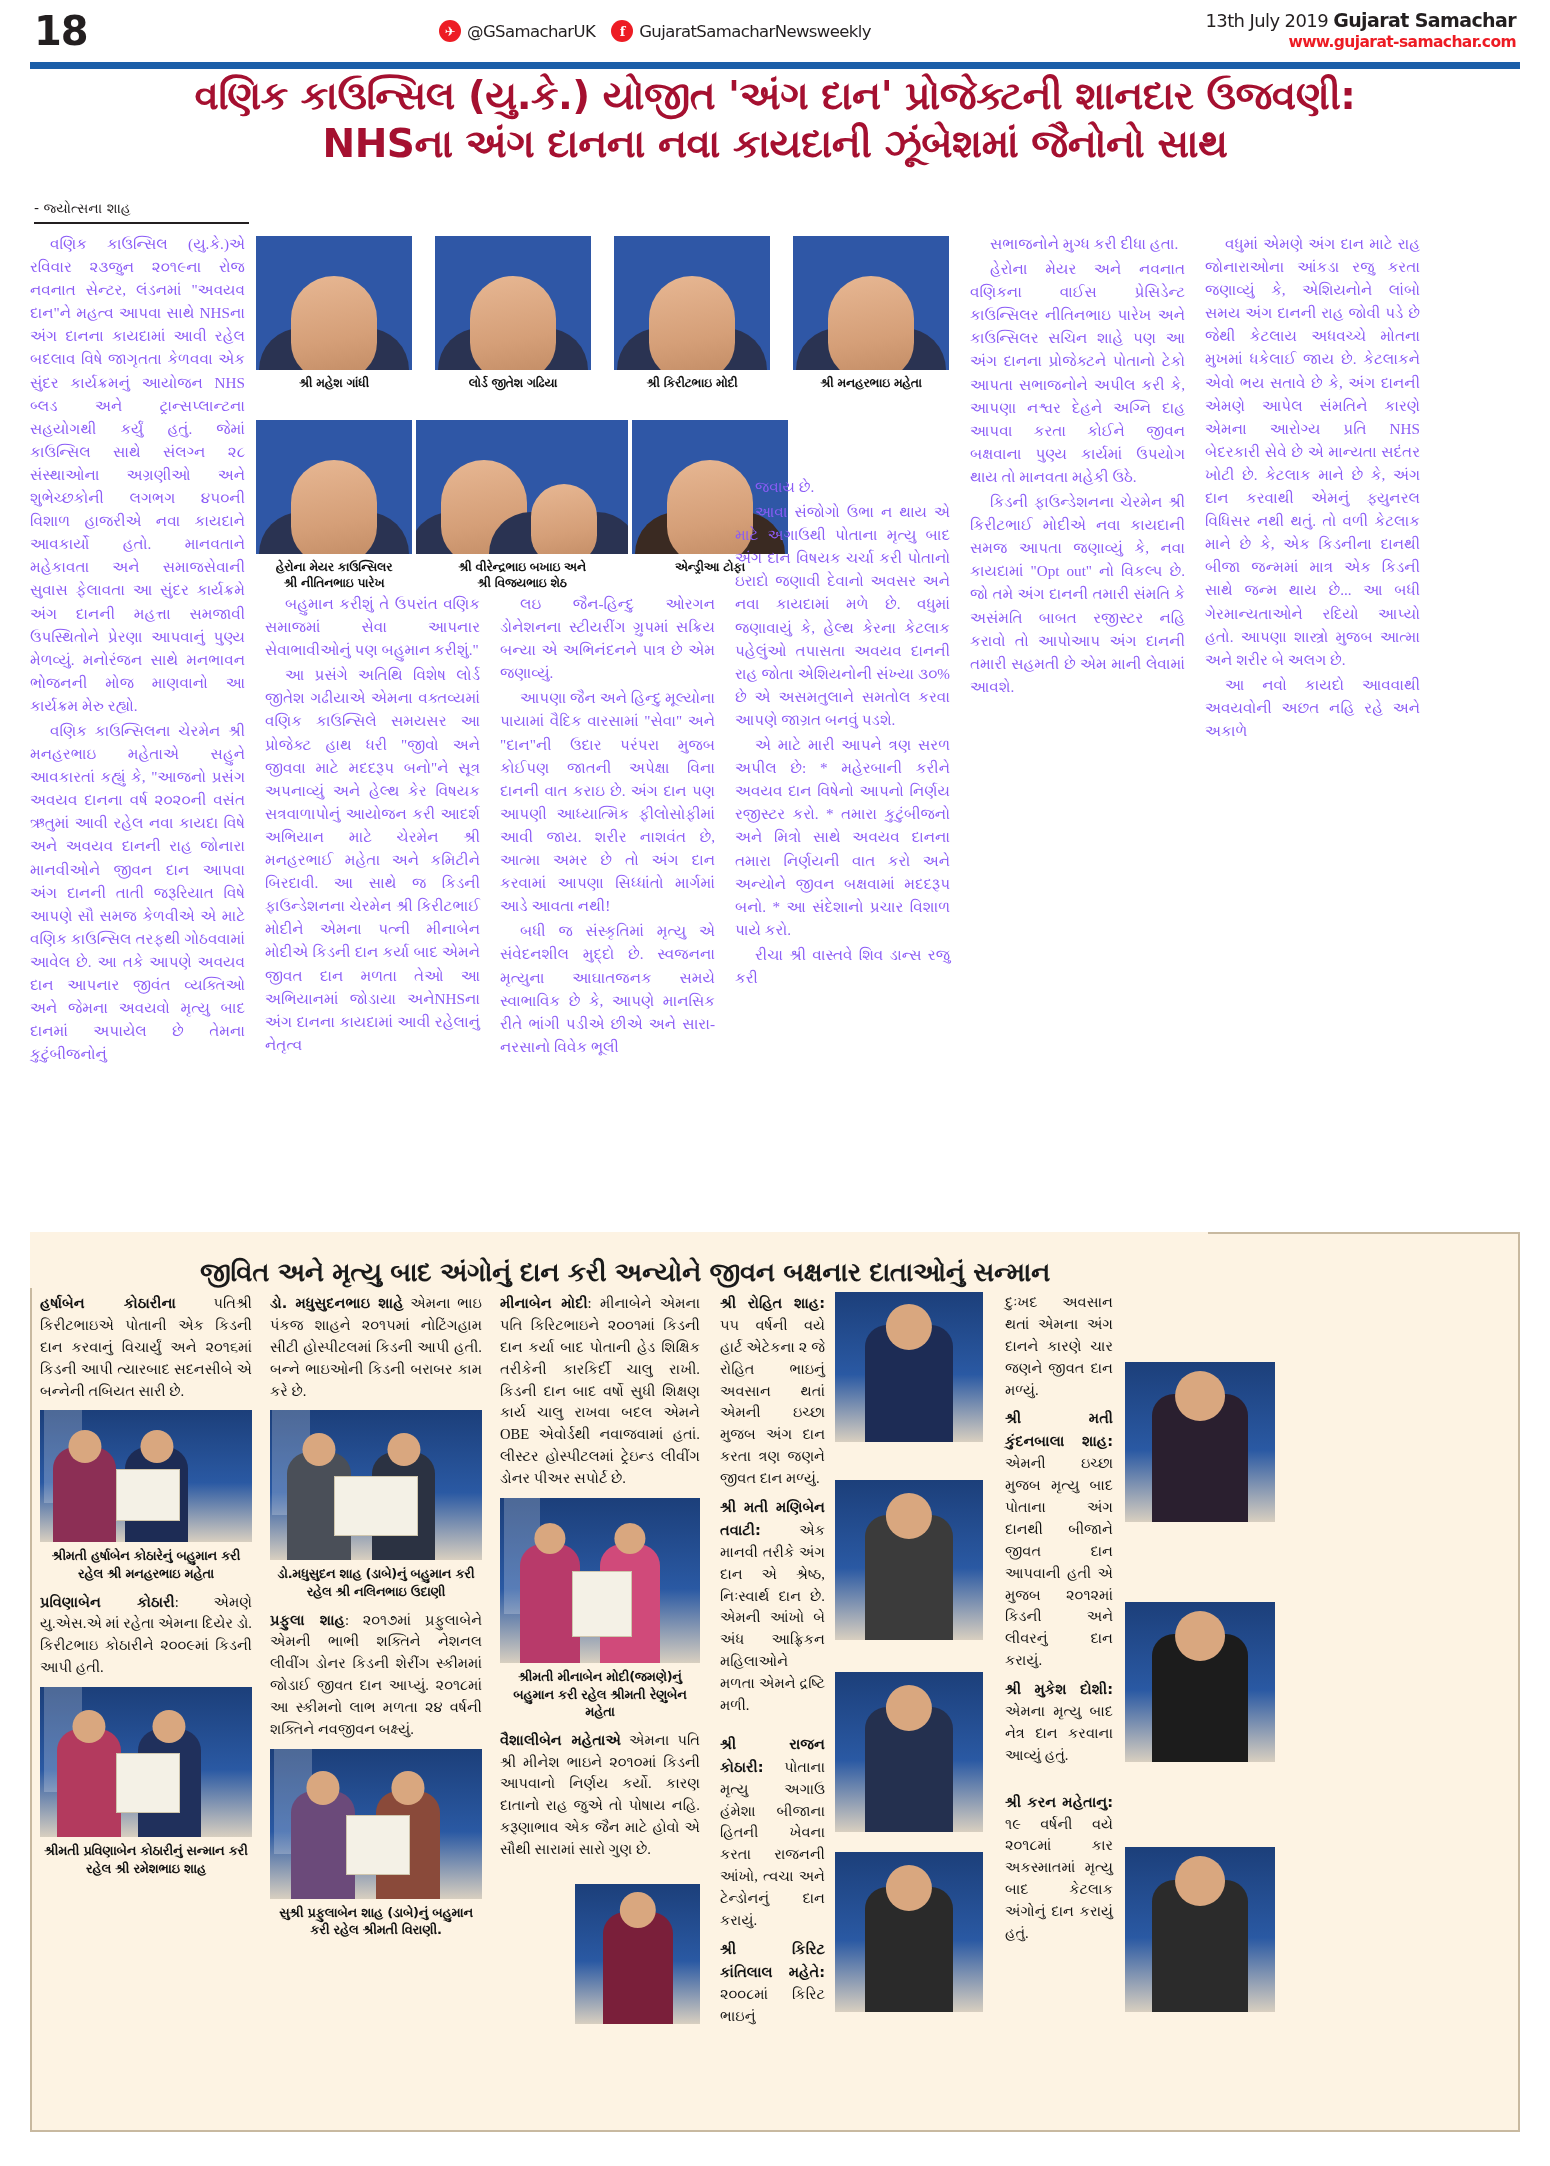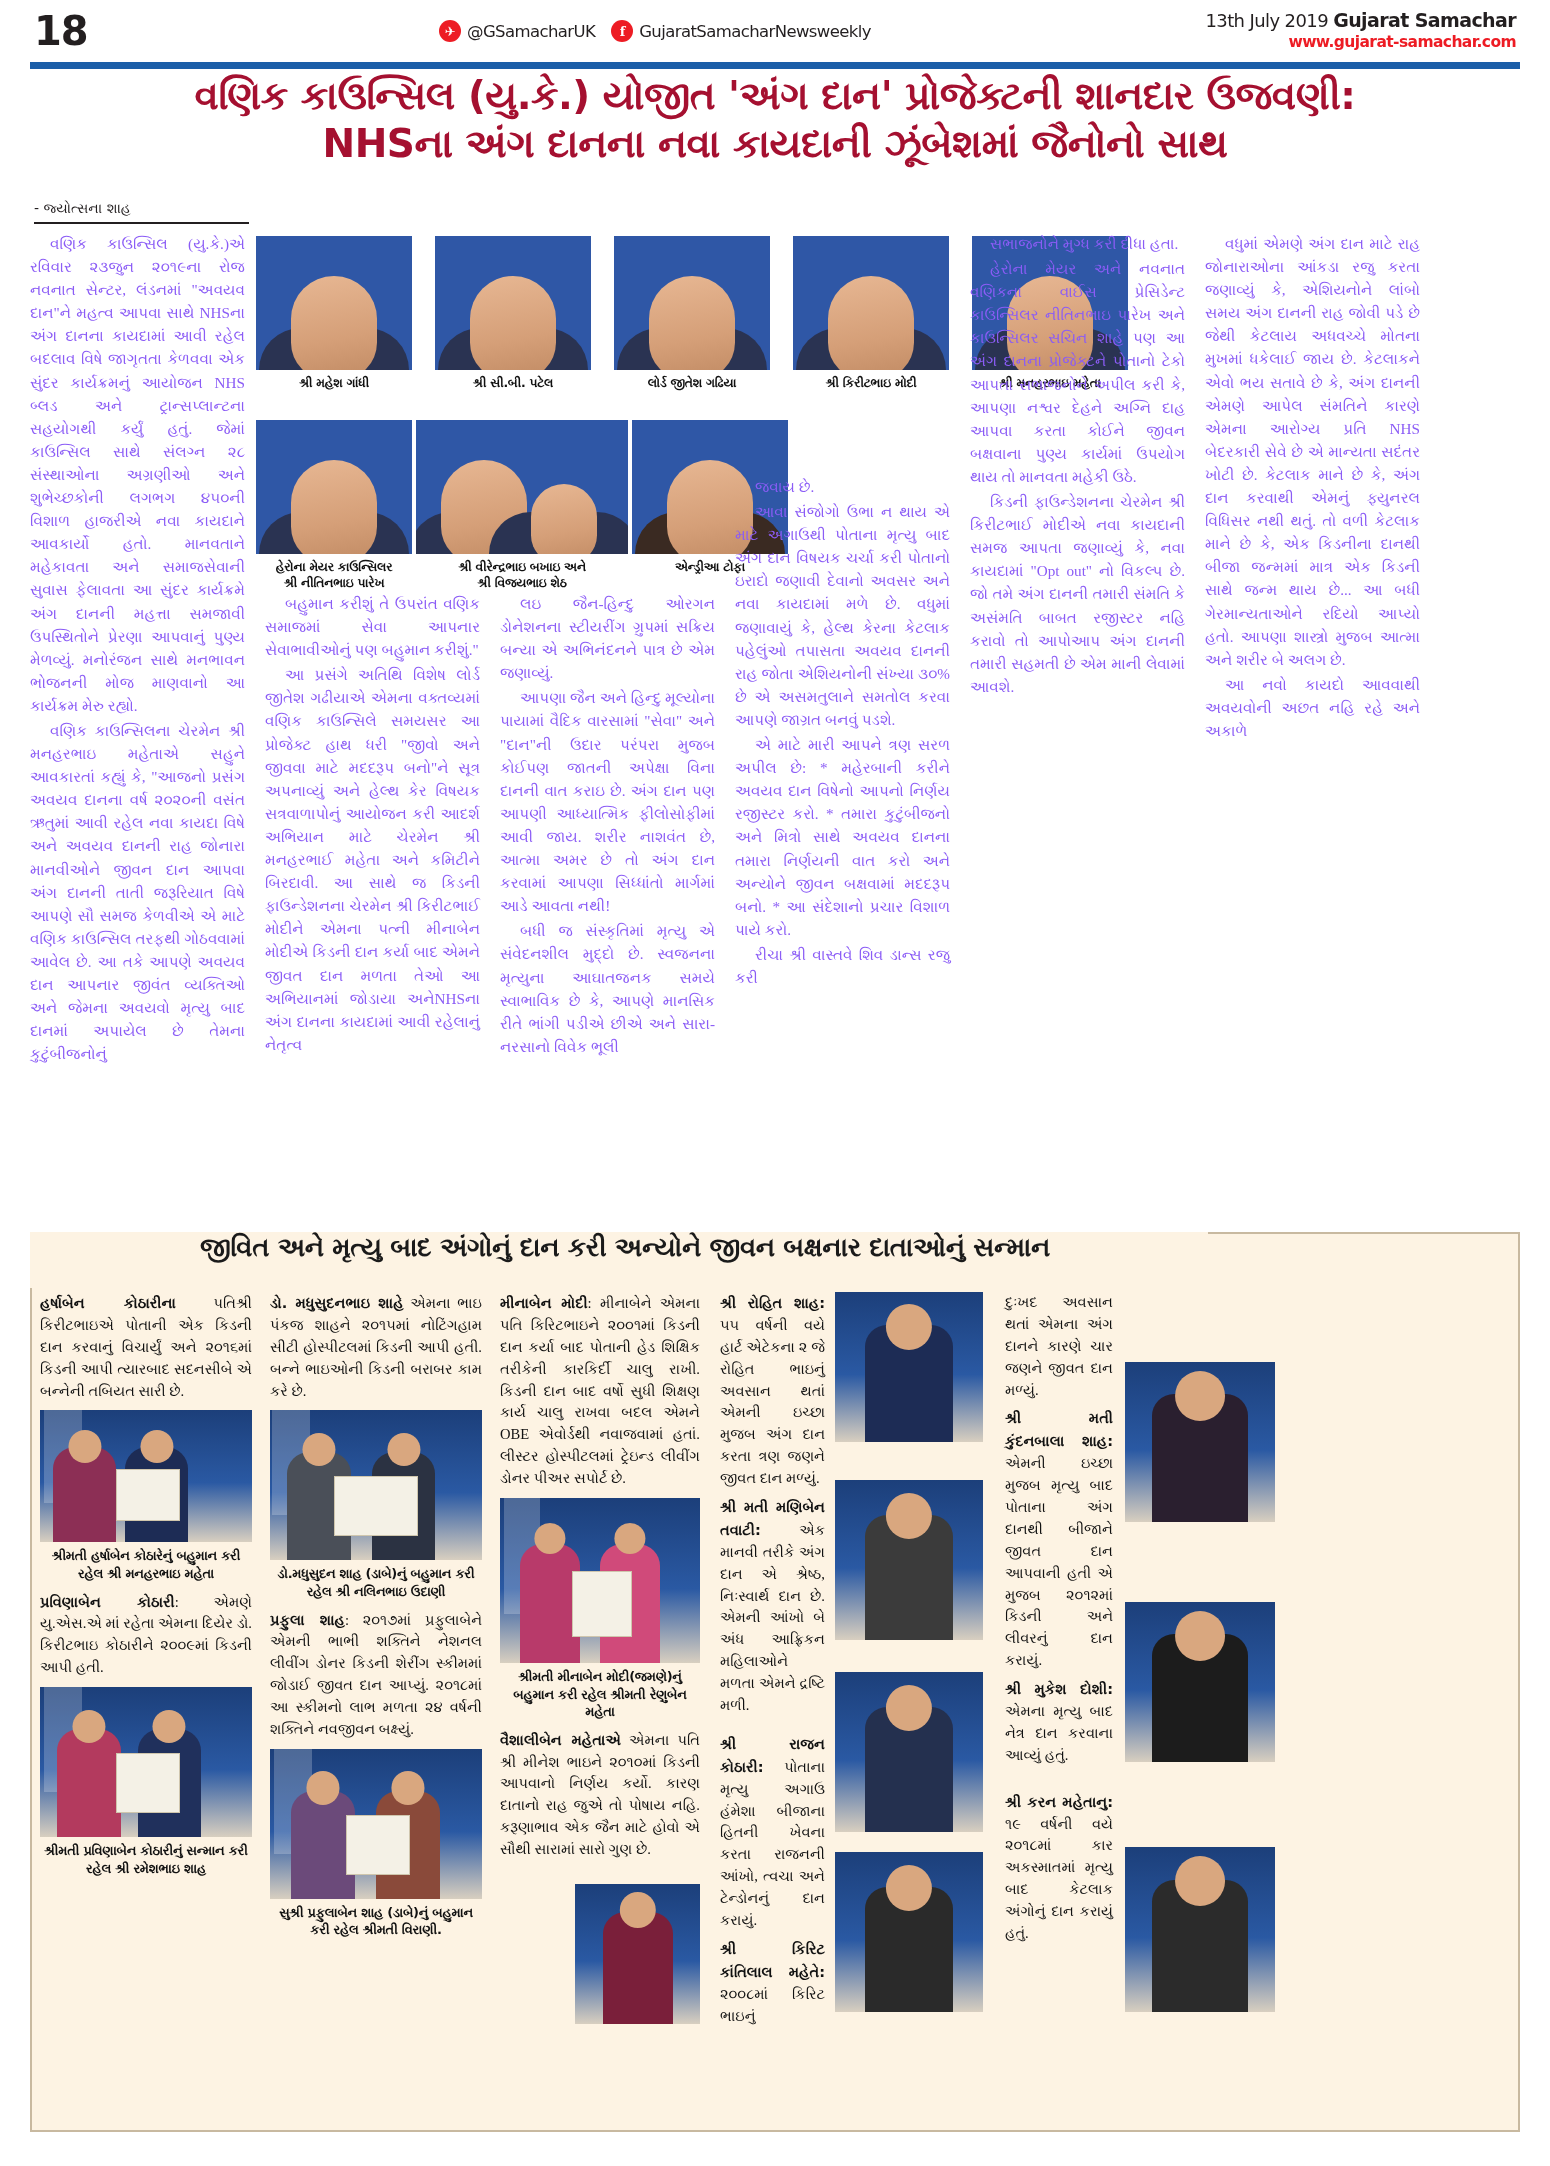--- a/index.html
+++ b/index.html
@@ -194,21 +194,21 @@
   .bg-cream { background: #ded3c0; }
   .bg-pink  { background: #d14b7e; }
 
   
   .mid-banner {
     position: absolute;
     left: 30px; top: 1232px;
     width: 1178px; height: 56px;
     background: #fdf3e3;
     display: flex;
-    align-items: flex-start;
+    align-items: flex-end;
     justify-content: center;
     padding-left: 12px;
   }
   .mid-banner-text {
     font-family: "DejaVu Sans", sans-serif;
     font-weight: 700;
     font-size: 26px;
     color: #1a1a1a;
     letter-spacing: -0.4px;
   }
@@ -331,27 +331,20 @@
 
   <div class="photo-row1">
     <div class="pcell">
       <div class="pimg bg-blue">
         <div class="shoulders"></div>
           <div class="face"></div>
       </div>
       <div class="pcap">શ્રી મહેશ ગાંધી</div>
     </div>
     <div class="pcell">
-      <div class="pimg bg-blue">
-        <div class="shoulders"></div>
-          <div class="face"></div>
-      </div>
-      <div class="pcap">શ્રી સી.બી. પટેલ</div>
-    </div>
-    <div class="pcell">
       <div class="pimg bg-cream">
         <div class="shoulders"></div>
           <div class="face"></div>
       </div>
       <div class="pcap">લોર્ડ જીતેશ ગઢિયા</div>
     </div>
     <div class="pcell">
       <div class="pimg bg-blue">
         <div class="shoulders"></div>
           <div class="face"></div>

